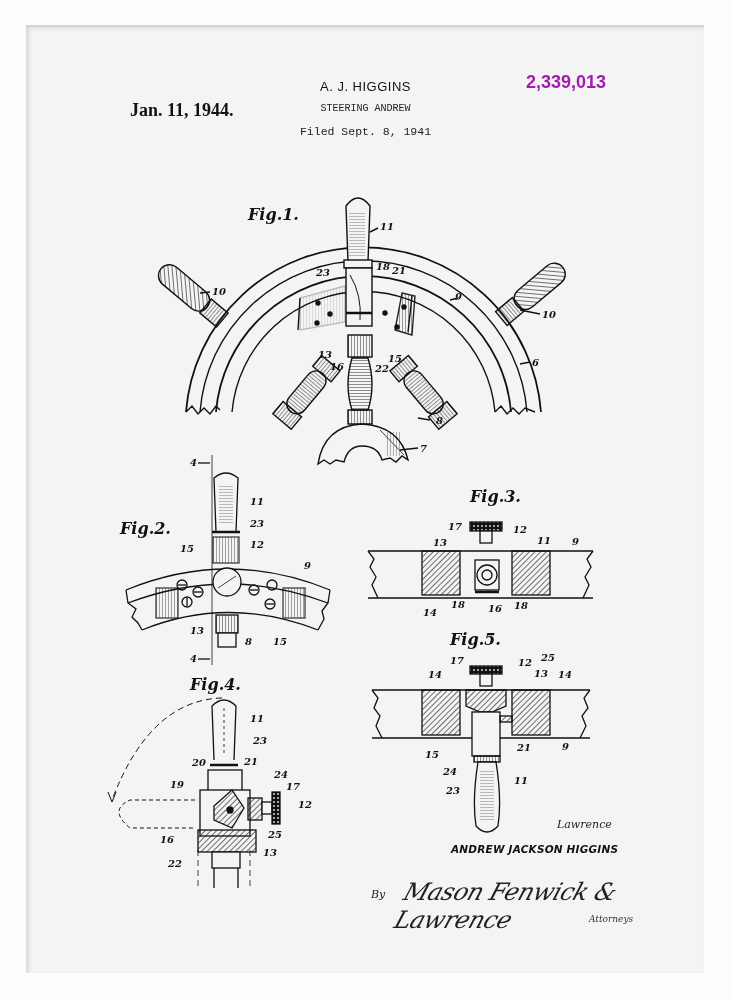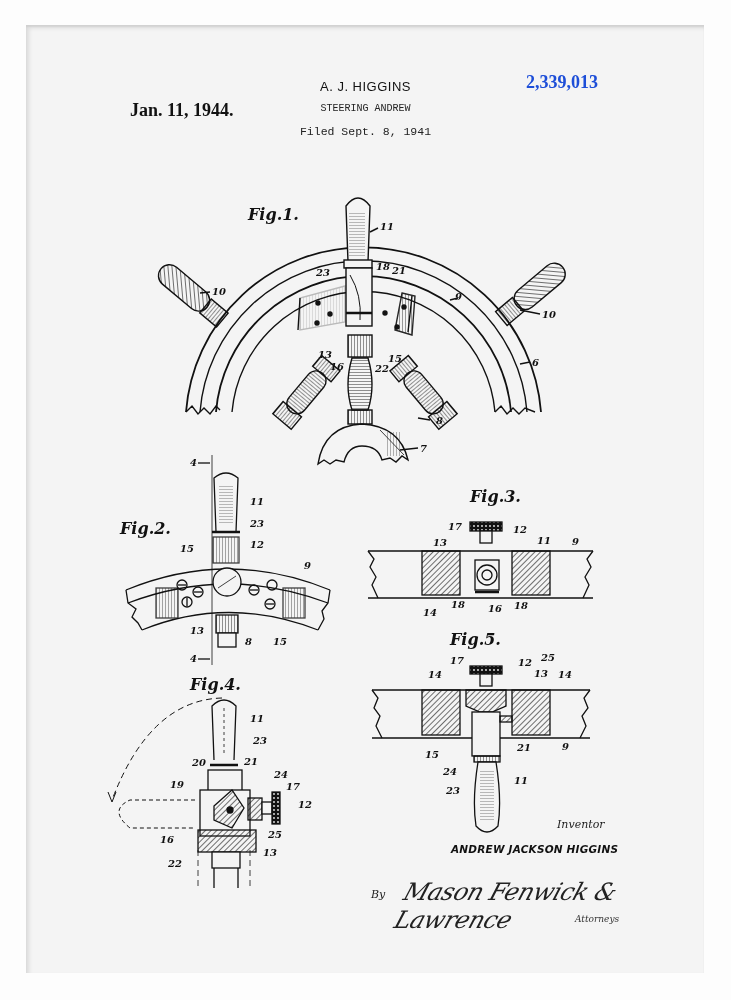--- a/index.html
+++ b/index.html
@@ -1,32 +1,32 @@
 <!DOCTYPE html>
 <html><head>
   <meta charset="utf-8">
   <style>
     html,body{margin:0;padding:0;}
     body{width:731px;height:1000px;background:#fbfbfb;position:relative;overflow:hidden;font-family:"Liberation Sans",sans-serif;}
     .frame{position:absolute;left:0;top:0;width:731px;height:1000px;background:#fdfdfd;}
     .paper{position:absolute;left:26px;top:25px;width:678px;height:948px;background:#f4f4f4;
       box-shadow: inset 3px 3px 4px rgba(0,0,0,0.10), inset 0 2px 2px rgba(0,0,0,0.06);}
     .hdr-date{position:absolute;left:130px;top:72px;font-family:"Liberation Serif",serif;font-weight:bold;font-size:18px;color:#111;margin-top:28px;}
-    .hdr-num{position:absolute;left:526px;top:72px;font-family:Liberation Serif, serif;font-weight:bold;font-size:18px;color:#1d4ed8;}
+    .hdr-num{position:absolute;left:526px;top:72px;font-family:Liberation Sans, sans-serif;font-weight:bold;font-size:18px;color:#a21caf;}
     .hdr-name{position:absolute;left:0;width:731px;text-align:center;top:79px;font-family:"Liberation Sans",sans-serif;font-size:13px;color:#111;letter-spacing:0.5px;}
     .hdr-title{position:absolute;left:0;width:731px;text-align:center;top:103px;font-family:"Liberation Mono",monospace;font-size:10px;color:#222;}
     .hdr-filed{position:absolute;left:0;width:731px;text-align:center;top:125px;font-family:"Liberation Mono",monospace;font-size:11.5px;color:#222;}
     svg.draw{position:absolute;left:0;top:0;}
     .figlabel{font-family:"DejaVu Serif",serif;font-style:italic;font-weight:bold;font-size:16px;fill:#111;}
     .num{font-family:"DejaVu Serif",serif;font-style:italic;font-weight:bold;font-size:10px;fill:#111;}
     .inventor-label{position:absolute;left:557px;top:818px;font-family:"DejaVu Serif",serif;font-style:italic;font-size:11px;color:#222;}
     .inventor-name{position:absolute;left:451px;top:835px;font-family:"DejaVu Sans",sans-serif;font-style:italic;font-weight:bold;font-size:10.5px;color:#111;letter-spacing:0.2px;margin-top:8px;}
     .sig-by{position:absolute;left:371px;top:888px;font-family:"DejaVu Serif",serif;font-style:italic;font-size:11px;color:#222;text-align:right;}
     .sig{position:absolute;left:400px;top:878px;font-family:"DejaVu Serif",serif;font-style:italic;font-size:24px;color:#222;transform:skewX(-18deg);letter-spacing:-0.5px;}
-    .sig-role{position:absolute;left:575px;top:914px;font-family:"DejaVu Serif",serif;font-style:italic;font-size:9px;color:#333;}
+    .sig-role{position:absolute;left:589px;top:914px;font-family:"DejaVu Serif",serif;font-style:italic;font-size:9px;color:#333;}
   </style>
 </head>
 <body>
 
 <div class="frame"></div>
 <div class="paper"></div>
 
 <div class="hdr-date">Jan. 11, 1944.</div>
 <div class="hdr-num">2,339,013</div>
 <div class="hdr-name">A. J. HIGGINS</div>
@@ -269,17 +269,17 @@
     <text class="num" x="558" y="678">14</text>
     <text class="num" x="425" y="758">15</text>
     <text class="num" x="517" y="751">21</text>
     <text class="num" x="562" y="750">9</text>
     <text class="num" x="443" y="775">24</text>
     <text class="num" x="446" y="794">23</text>
     <text class="num" x="514" y="784">11</text>
   </g>
 </svg>
 
-<div class="inventor-label">Inventor</div>
+<div class="inventor-label">Lawrence</div>
 <div class="inventor-name">ANDREW JACKSON HIGGINS</div>
 <div class="sig-by">By</div>
 <div class="sig">Mason Fenwick &amp; Lawrence</div>
 <div class="sig-role">Attorneys</div>
 
 </body></html>

